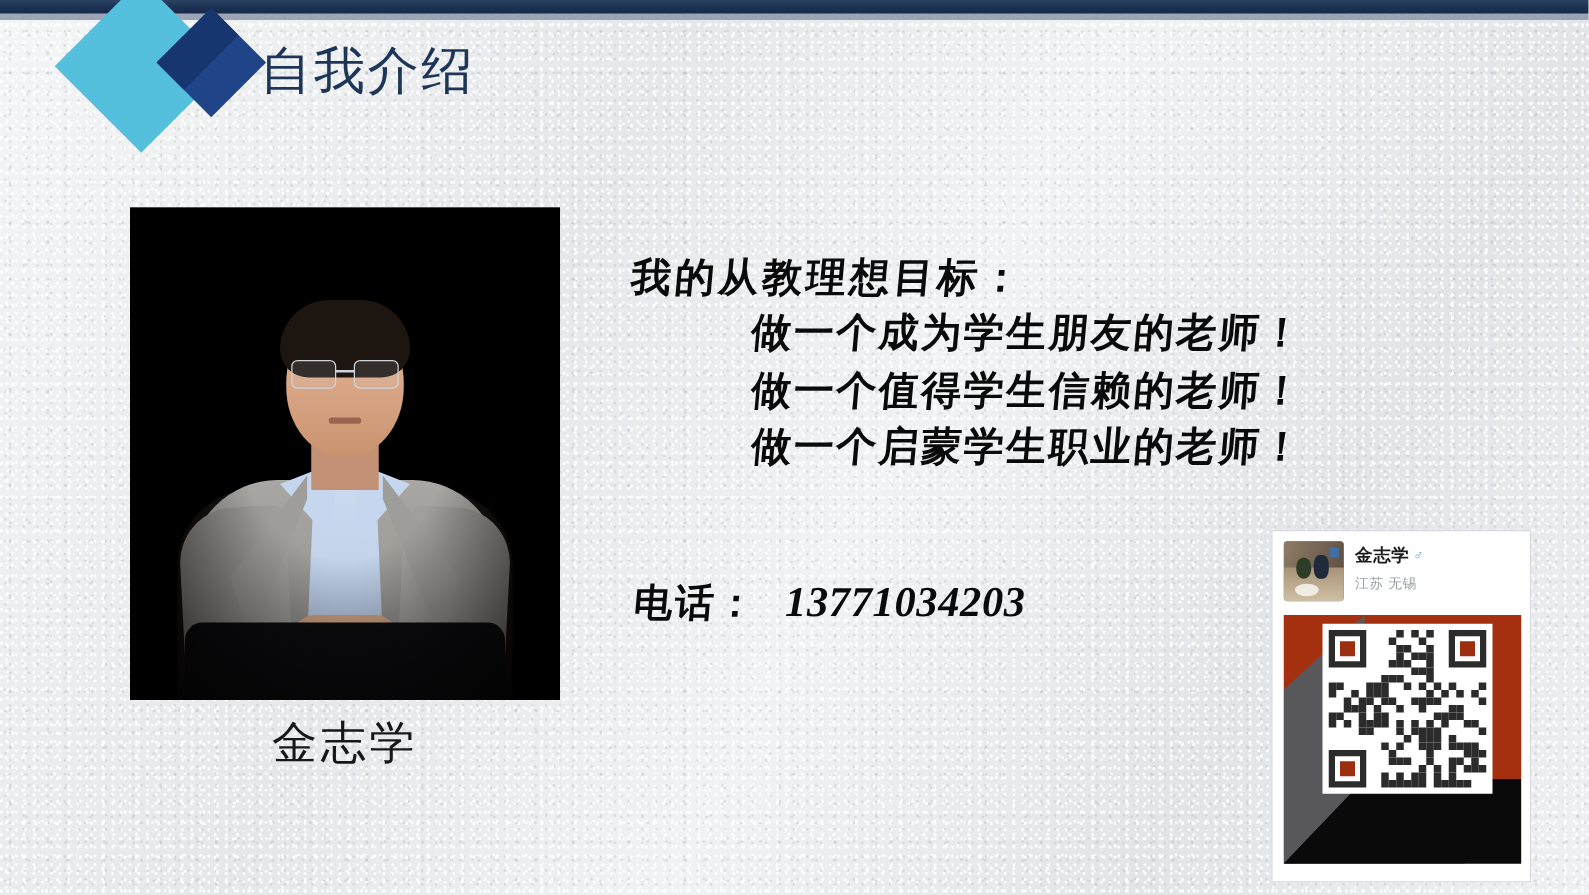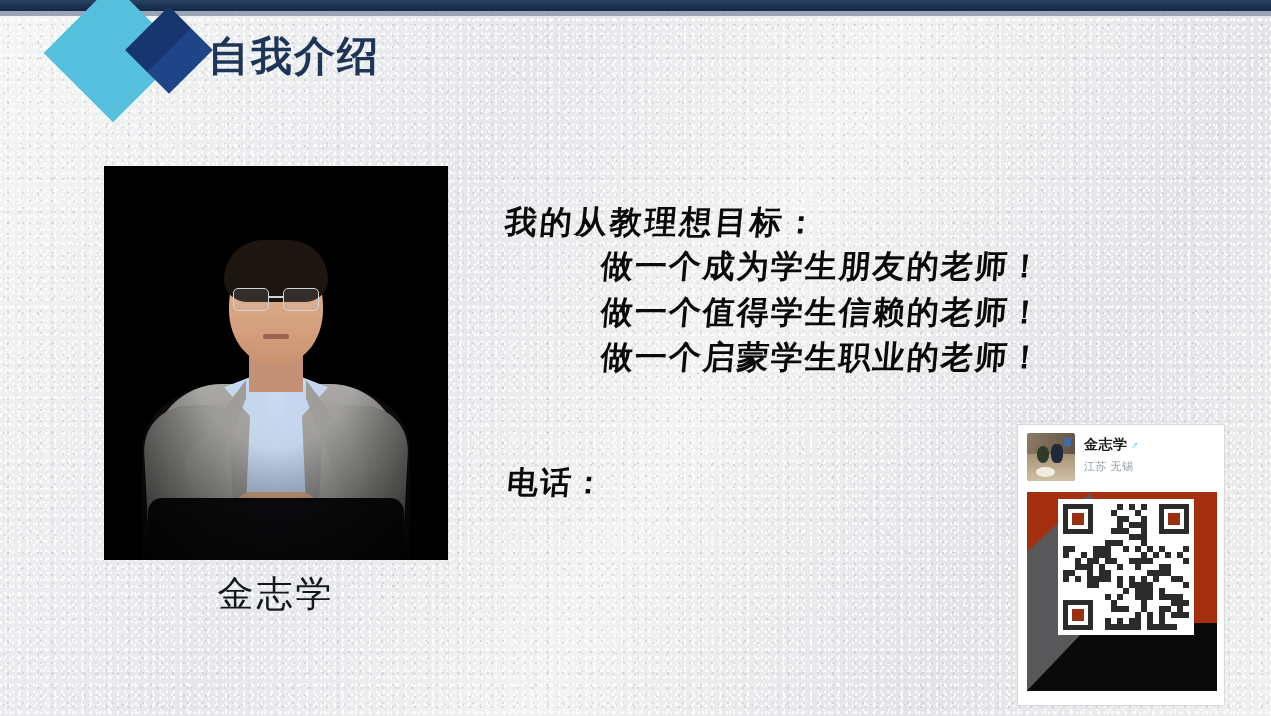--- a/index.html
+++ b/index.html
@@ -72,21 +72,21 @@
     background: #17356e;
     clip-path: polygon(0 0, 50% 0, 50% 100%, 0 100%);
   }
 
   
   .slide-title {
     position: absolute;
     left: 208px;
     top: 36px;
     font-size: 41px;
-    font-weight: bold;
+    font-weight: normal;
     color: #1d3557;
     letter-spacing: 2px;
     line-height: 1;
     white-space: nowrap;
   }
 
   
   .portrait-frame {
     position: absolute;
     left: 104px;
@@ -460,20 +460,21 @@
 
   <div class="goal-block">
     <div class="goal-heading">我的从教理想目标：</div>
     <div class="goal-item">做一个成为学生朋友的老师！</div>
     <div class="goal-item">做一个值得学生信赖的老师！</div>
     <div class="goal-item">做一个启蒙学生职业的老师！</div>
   </div>
 
   <div class="phone-row">
     <span class="phone-label">电话：</span>
+    <span class="phone-number">13771034203</span>
   </div>
 
   <div class="wechat-card">
     <div class="wc-head">
       <div class="wc-avatar">
         <span class="wc-av-1"></span>
         <span class="wc-av-2"></span>
         <span class="wc-av-3"></span>
         <span class="wc-av-4"></span>
         <span class="wc-av-5"></span>

